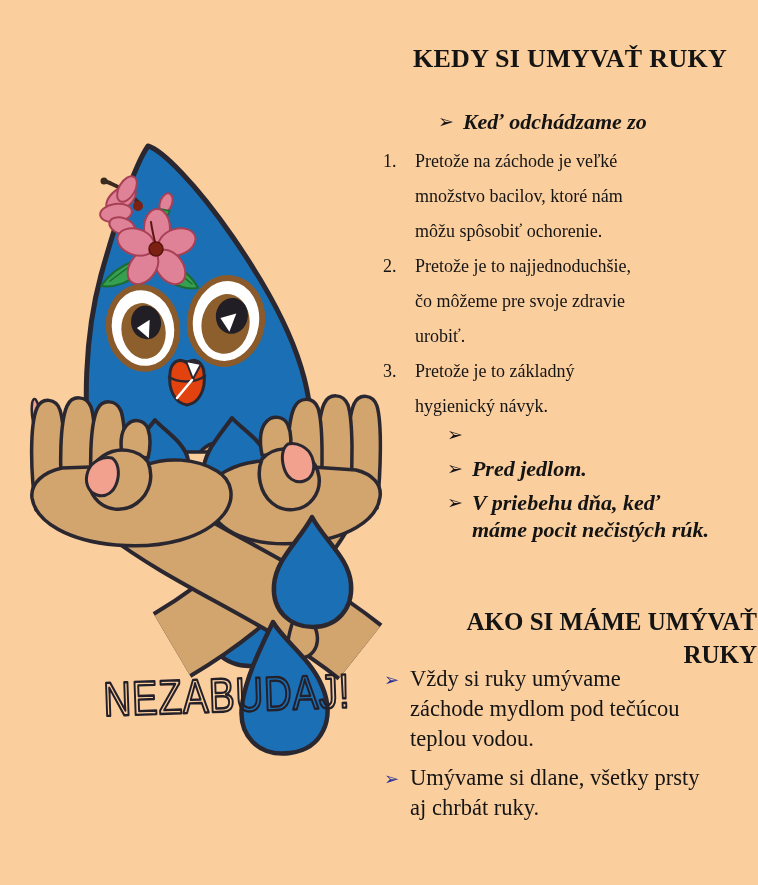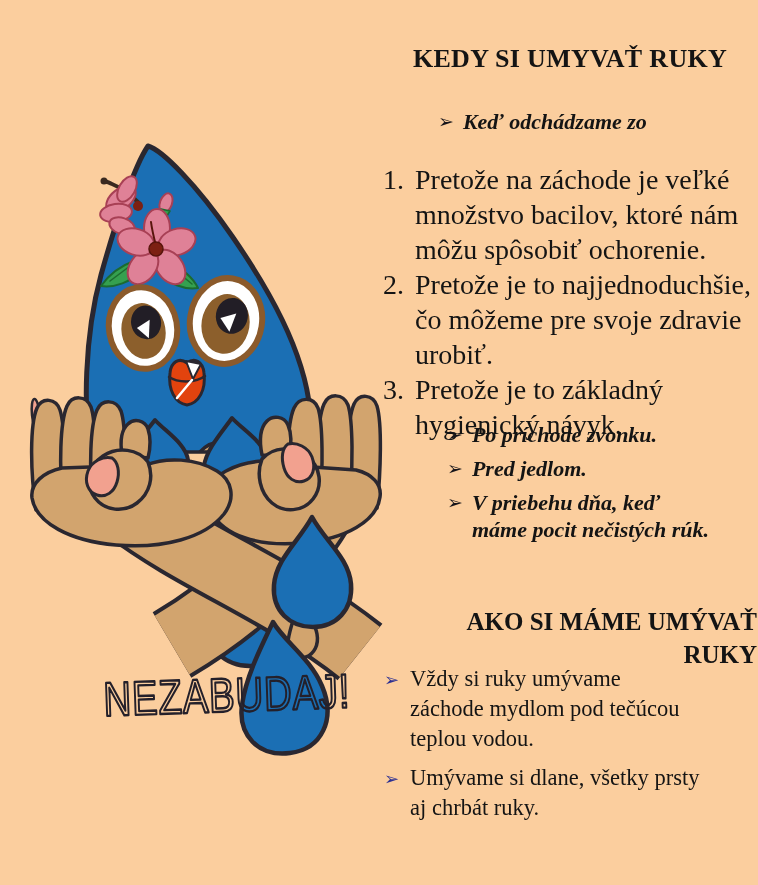--- a/index.html
+++ b/index.html
@@ -27,22 +27,22 @@
   }
   .arrow{
     font-family:"DejaVu Sans", sans-serif;
     font-style:normal;font-weight:normal;
     font-size:19px;line-height:inherit;
     color:#17151a;
     margin-right:9px;flex:0 0 auto;
   }
   .arrow.navy{color:#2E3192;}
   .olist{
-    position:absolute;top:162px;left:0;width:374px;
-    font-size:28px;line-height:35px;
+    position:absolute;top:144px;left:0;width:374px;
+    font-size:18px;line-height:35px;
   }
   .oli .num{display:inline-block;width:32px;}
   .oli .cont{padding-left:32px;}
   .subs{
     position:absolute;top:421px;left:64px;
     font-weight:bold;font-style:italic;font-size:22px;line-height:27px;
   }
   .subs .sub-item{display:flex;align-items:flex-start;margin-bottom:7px;}
   .title2{
     position:absolute;top:605px;left:0;width:100%;
@@ -187,21 +187,20 @@
         <div>
           <span class="num">3.</span><span>Pretože je to základný</span>
         </div>
         <div class="cont">hygienický návyk.</div>
       </div>
     </div>
 
     <div class="subs">
       <div class="sub-item">
         <span class="arrow">➢</span>
-        <div>Po príchode zvonku.</div>
       </div>
       <div class="sub-item">
         <span class="arrow">➢</span>
         <div>Pred jedlom.</div>
       </div>
       <div class="sub-item">
         <span class="arrow">➢</span>
         <div>
           <div>V priebehu dňa, keď</div>
           <div>máme pocit nečistých rúk.</div>

